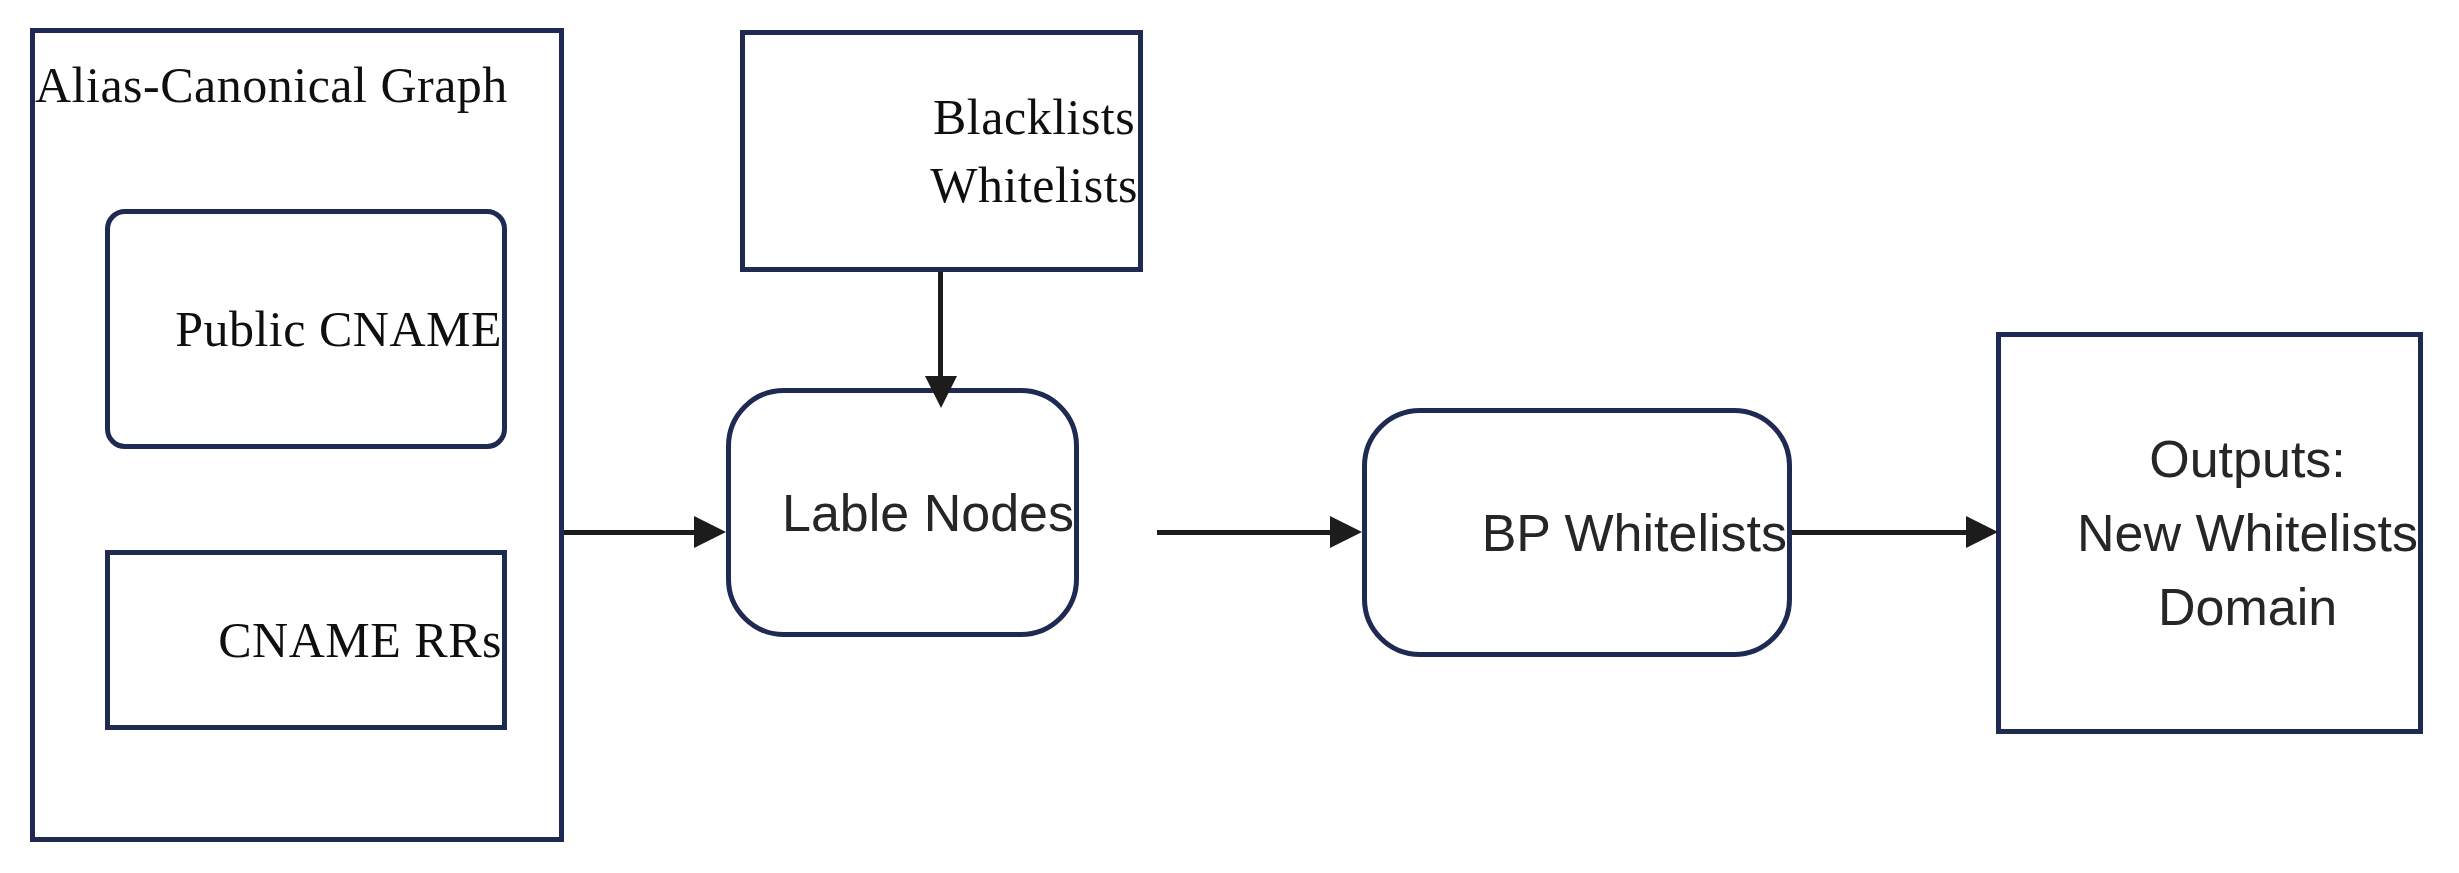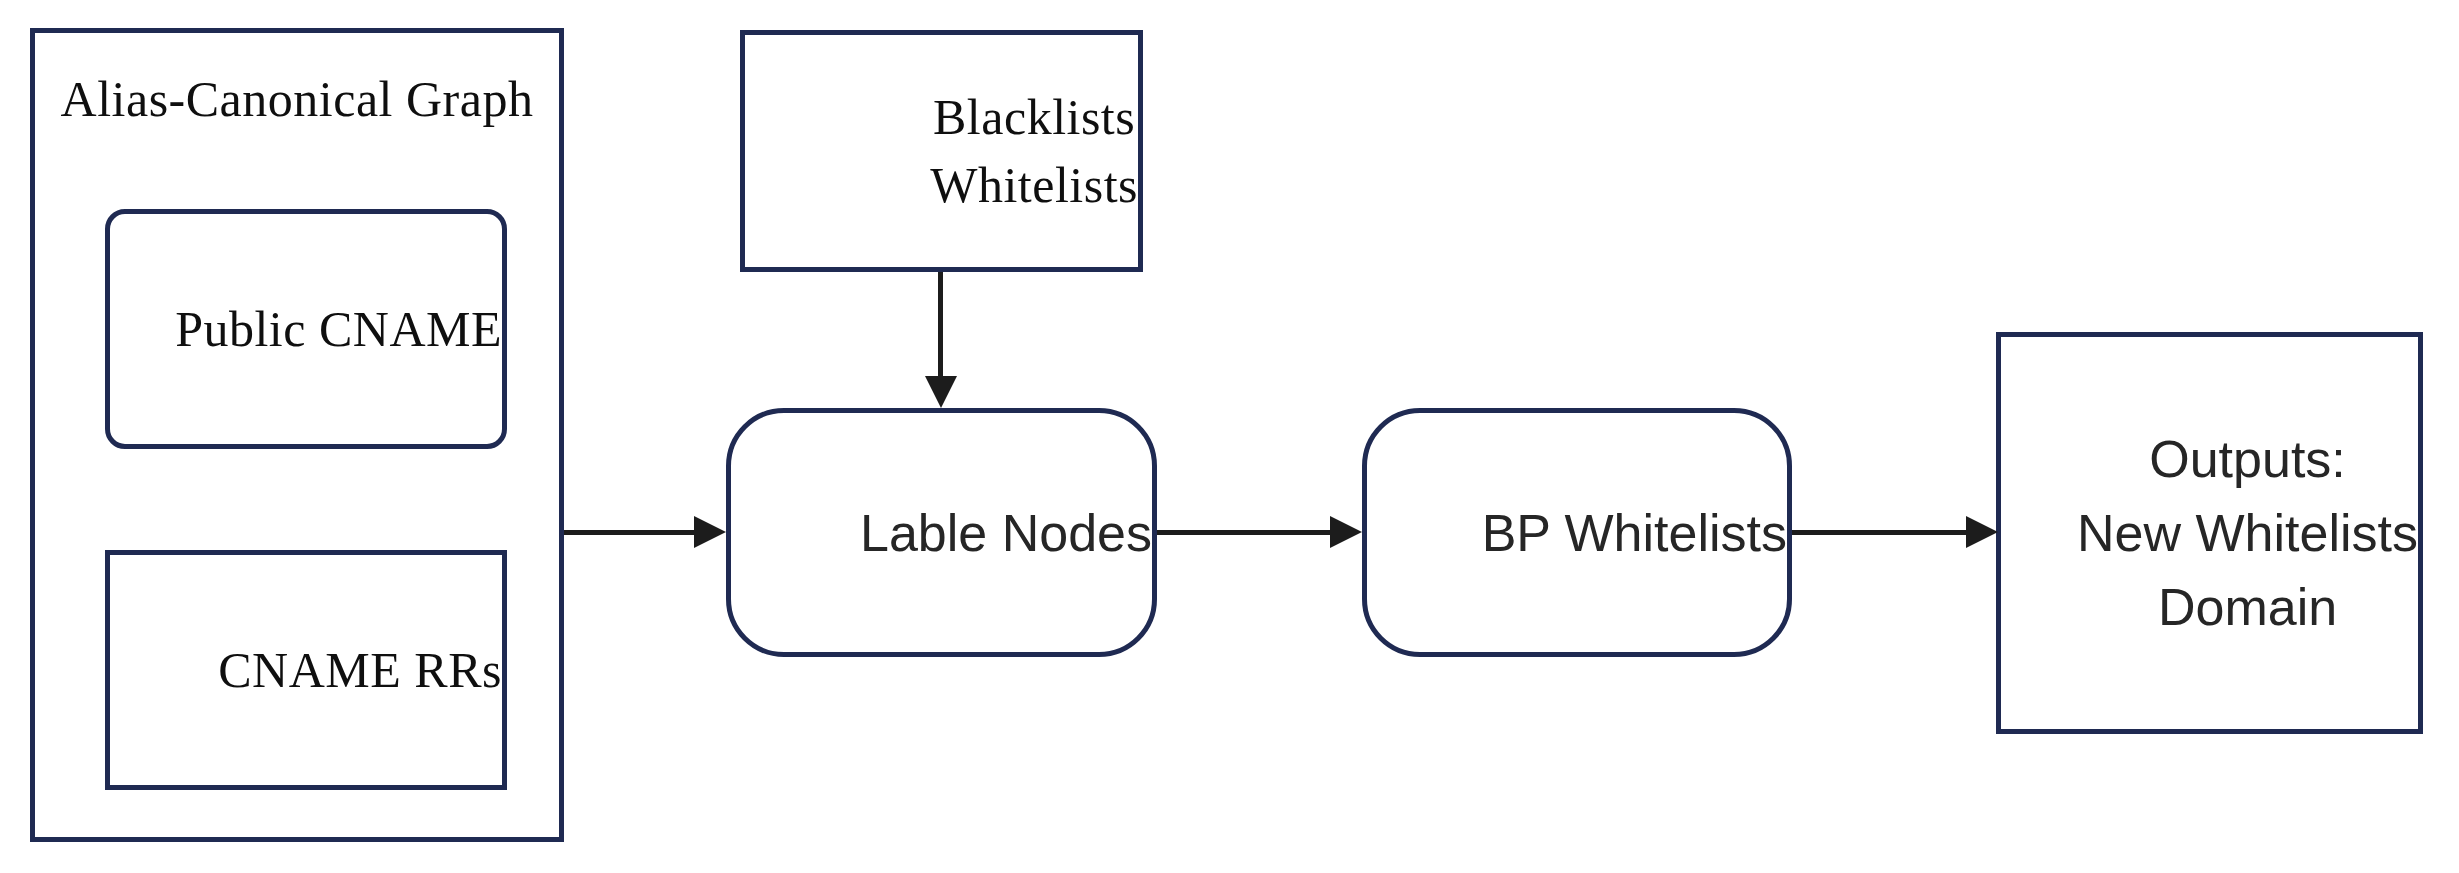--- a/index.html
+++ b/index.html
@@ -41,23 +41,23 @@
     color:var(--text-sans);
   }
   .line{display:block;}
   
   .group-box{
     justify-content:flex-start;
     align-items:flex-start;
   }
   .group-title{
     position:absolute;
-    left:0;top:32px;
+    left:0;top:18px;
     width:100%;
-    text-align:center;
+    text-align:left;
   }
   .rounded{border-radius:58px;}
   
   .arrow-line{
     position:absolute;
     background:var(--arrow);
   }
   .arrow-head{
     position:absolute;
     width:0;height:0;
@@ -81,32 +81,32 @@
   <div class="box group-box" style="left:30px;top:28px;width:534px;height:814px;">
     <div class="group-title serif-text">Alias-Canonical Graph</div>
   </div>
 
   <div class="box serif-text" style="left:105px;top:209px;width:402px;height:240px;border-radius:20px;">
     <div>
       <span class="line">Public CNAME</span>
     </div>
   </div>
 
-  <div class="box serif-text" style="left:105px;top:550px;width:402px;height:240px;">
+  <div class="box serif-text" style="left:105px;top:550px;width:402px;height:180px;">
     <div>CNAME RRs</div>
   </div>
 
   <div class="box serif-text" style="left:740px;top:30px;width:403px;height:242px;">
     <div>
       <span class="line">Blacklists</span>
       <span class="line">Whitelists</span>
     </div>
   </div>
 
-  <div class="box rounded sans-text" style="left:726px;top:408px;width:431px;height:249px;">
+  <div class="box rounded sans-text" style="left:726px;top:388px;width:353px;height:249px;">
     <div>Lable Nodes</div>
   </div>
 
   <div class="box rounded sans-text" style="left:1362px;top:408px;width:430px;height:249px;">
     <div>BP Whitelists</div>
   </div>
 
   <div class="box sans-text" style="left:1996px;top:332px;width:427px;height:402px;">
     <div>
       <span class="line">Outputs:</span>

